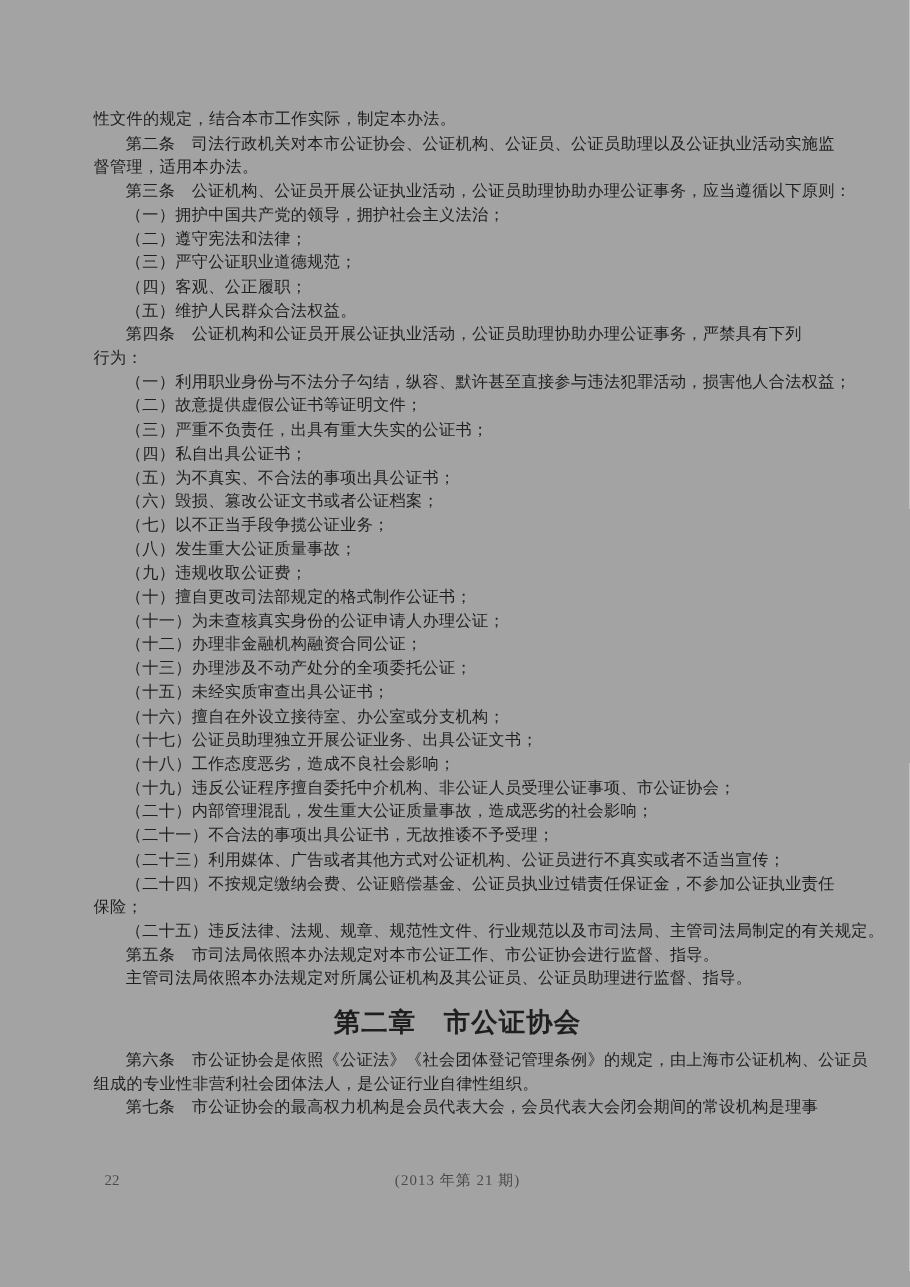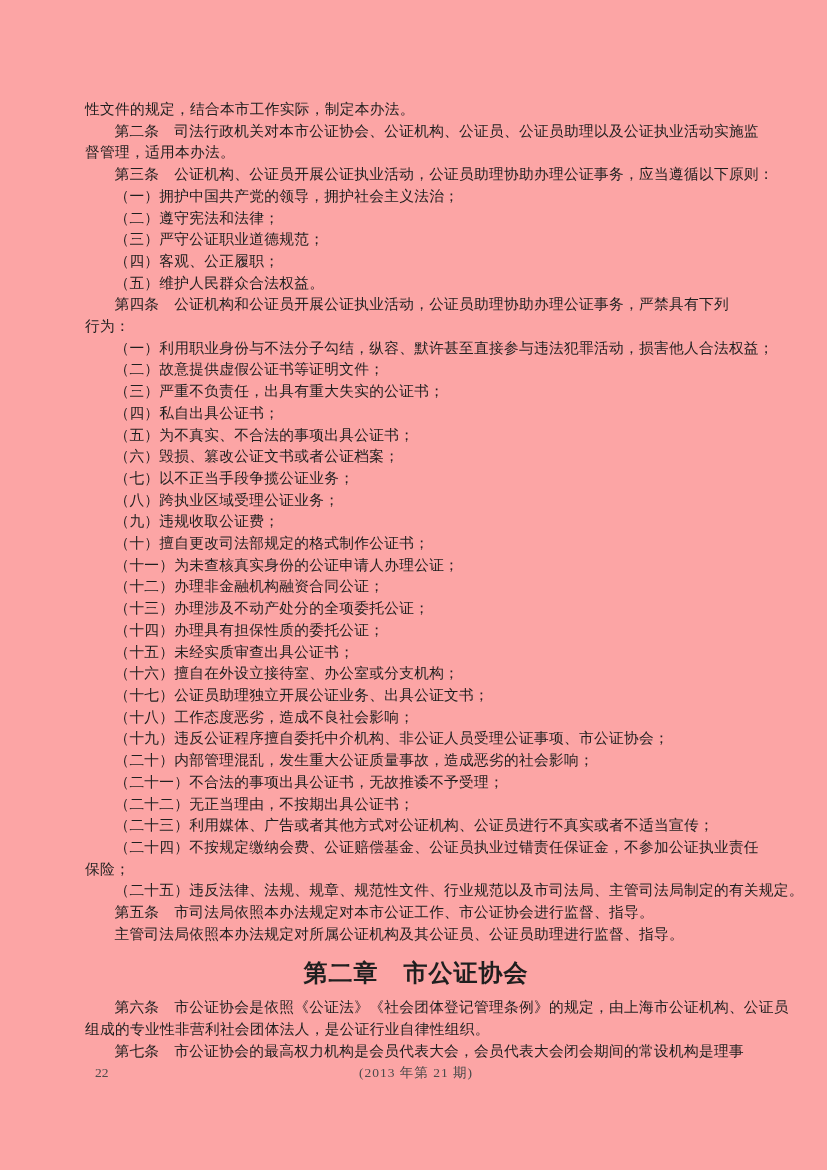--- a/index.html
+++ b/index.html
@@ -5,21 +5,21 @@
   html, body {
     margin: 0;
     padding: 0;
     background: #e8e8e8;
   }
   .page {
     position: relative;
     width: 827px;
     height: 1170px;
     margin: 0 auto;
-    background: #fca5a5;
+    background: #a3a3a3;
     overflow: hidden;
     font-family: "Liberation Serif", "DejaVu Serif", serif;
     color: #1f1f1f;
   }
   .body-text {
     position: absolute;
     left: 85px;
     top: 99px;
     width: 662px;
     font-size: 14.7px;
@@ -83,35 +83,33 @@
         <div class="line indent">（五）维护人民群众合法权益。</div>
         <div class="line indent">第四条　公证机构和公证员开展公证执业活动，公证员助理协助办理公证事务，严禁具有下列</div>
         <div class="line">行为：</div>
         <div class="line indent">（一）利用职业身份与不法分子勾结，纵容、默许甚至直接参与违法犯罪活动，损害他人合法权益；</div>
         <div class="line indent">（二）故意提供虚假公证书等证明文件；</div>
         <div class="line indent">（三）严重不负责任，出具有重大失实的公证书；</div>
         <div class="line indent">（四）私自出具公证书；</div>
         <div class="line indent">（五）为不真实、不合法的事项出具公证书；</div>
         <div class="line indent">（六）毁损、篡改公证文书或者公证档案；</div>
         <div class="line indent">（七）以不正当手段争揽公证业务；</div>
-        <div class="line indent">（八）跨执业区域受理公证业务；</div>
+        <div class="line indent">（八）发生重大公证质量事故；</div>
         <div class="line indent">（九）违规收取公证费；</div>
         <div class="line indent">（十）擅自更改司法部规定的格式制作公证书；</div>
         <div class="line indent">（十一）为未查核真实身份的公证申请人办理公证；</div>
         <div class="line indent">（十二）办理非金融机构融资合同公证；</div>
         <div class="line indent">（十三）办理涉及不动产处分的全项委托公证；</div>
-        <div class="line indent">（十四）办理具有担保性质的委托公证；</div>
         <div class="line indent">（十五）未经实质审查出具公证书；</div>
         <div class="line indent">（十六）擅自在外设立接待室、办公室或分支机构；</div>
         <div class="line indent">（十七）公证员助理独立开展公证业务、出具公证文书；</div>
         <div class="line indent">（十八）工作态度恶劣，造成不良社会影响；</div>
         <div class="line indent">（十九）违反公证程序擅自委托中介机构、非公证人员受理公证事项、市公证协会；</div>
         <div class="line indent">（二十）内部管理混乱，发生重大公证质量事故，造成恶劣的社会影响；</div>
         <div class="line indent">（二十一）不合法的事项出具公证书，无故推诿不予受理；</div>
-        <div class="line indent">（二十二）无正当理由，不按期出具公证书；</div>
         <div class="line indent">（二十三）利用媒体、广告或者其他方式对公证机构、公证员进行不真实或者不适当宣传；</div>
         <div class="line indent">（二十四）不按规定缴纳会费、公证赔偿基金、公证员执业过错责任保证金，不参加公证执业责任</div>
         <div class="line">保险；</div>
         <div class="line indent">（二十五）违反法律、法规、规章、规范性文件、行业规范以及市司法局、主管司法局制定的有关规定。</div>
         <div class="line indent">第五条　市司法局依照本办法规定对本市公证工作、市公证协会进行监督、指导。</div>
         <div class="line indent">主管司法局依照本办法规定对所属公证机构及其公证员、公证员助理进行监督、指导。</div>
       </div>
     <div class="chapter-heading">第二章　市公证协会</div>
     <div>
         <div class="line indent">第六条　市公证协会是依照《公证法》《社会团体登记管理条例》的规定，由上海市公证机构、公证员</div>

